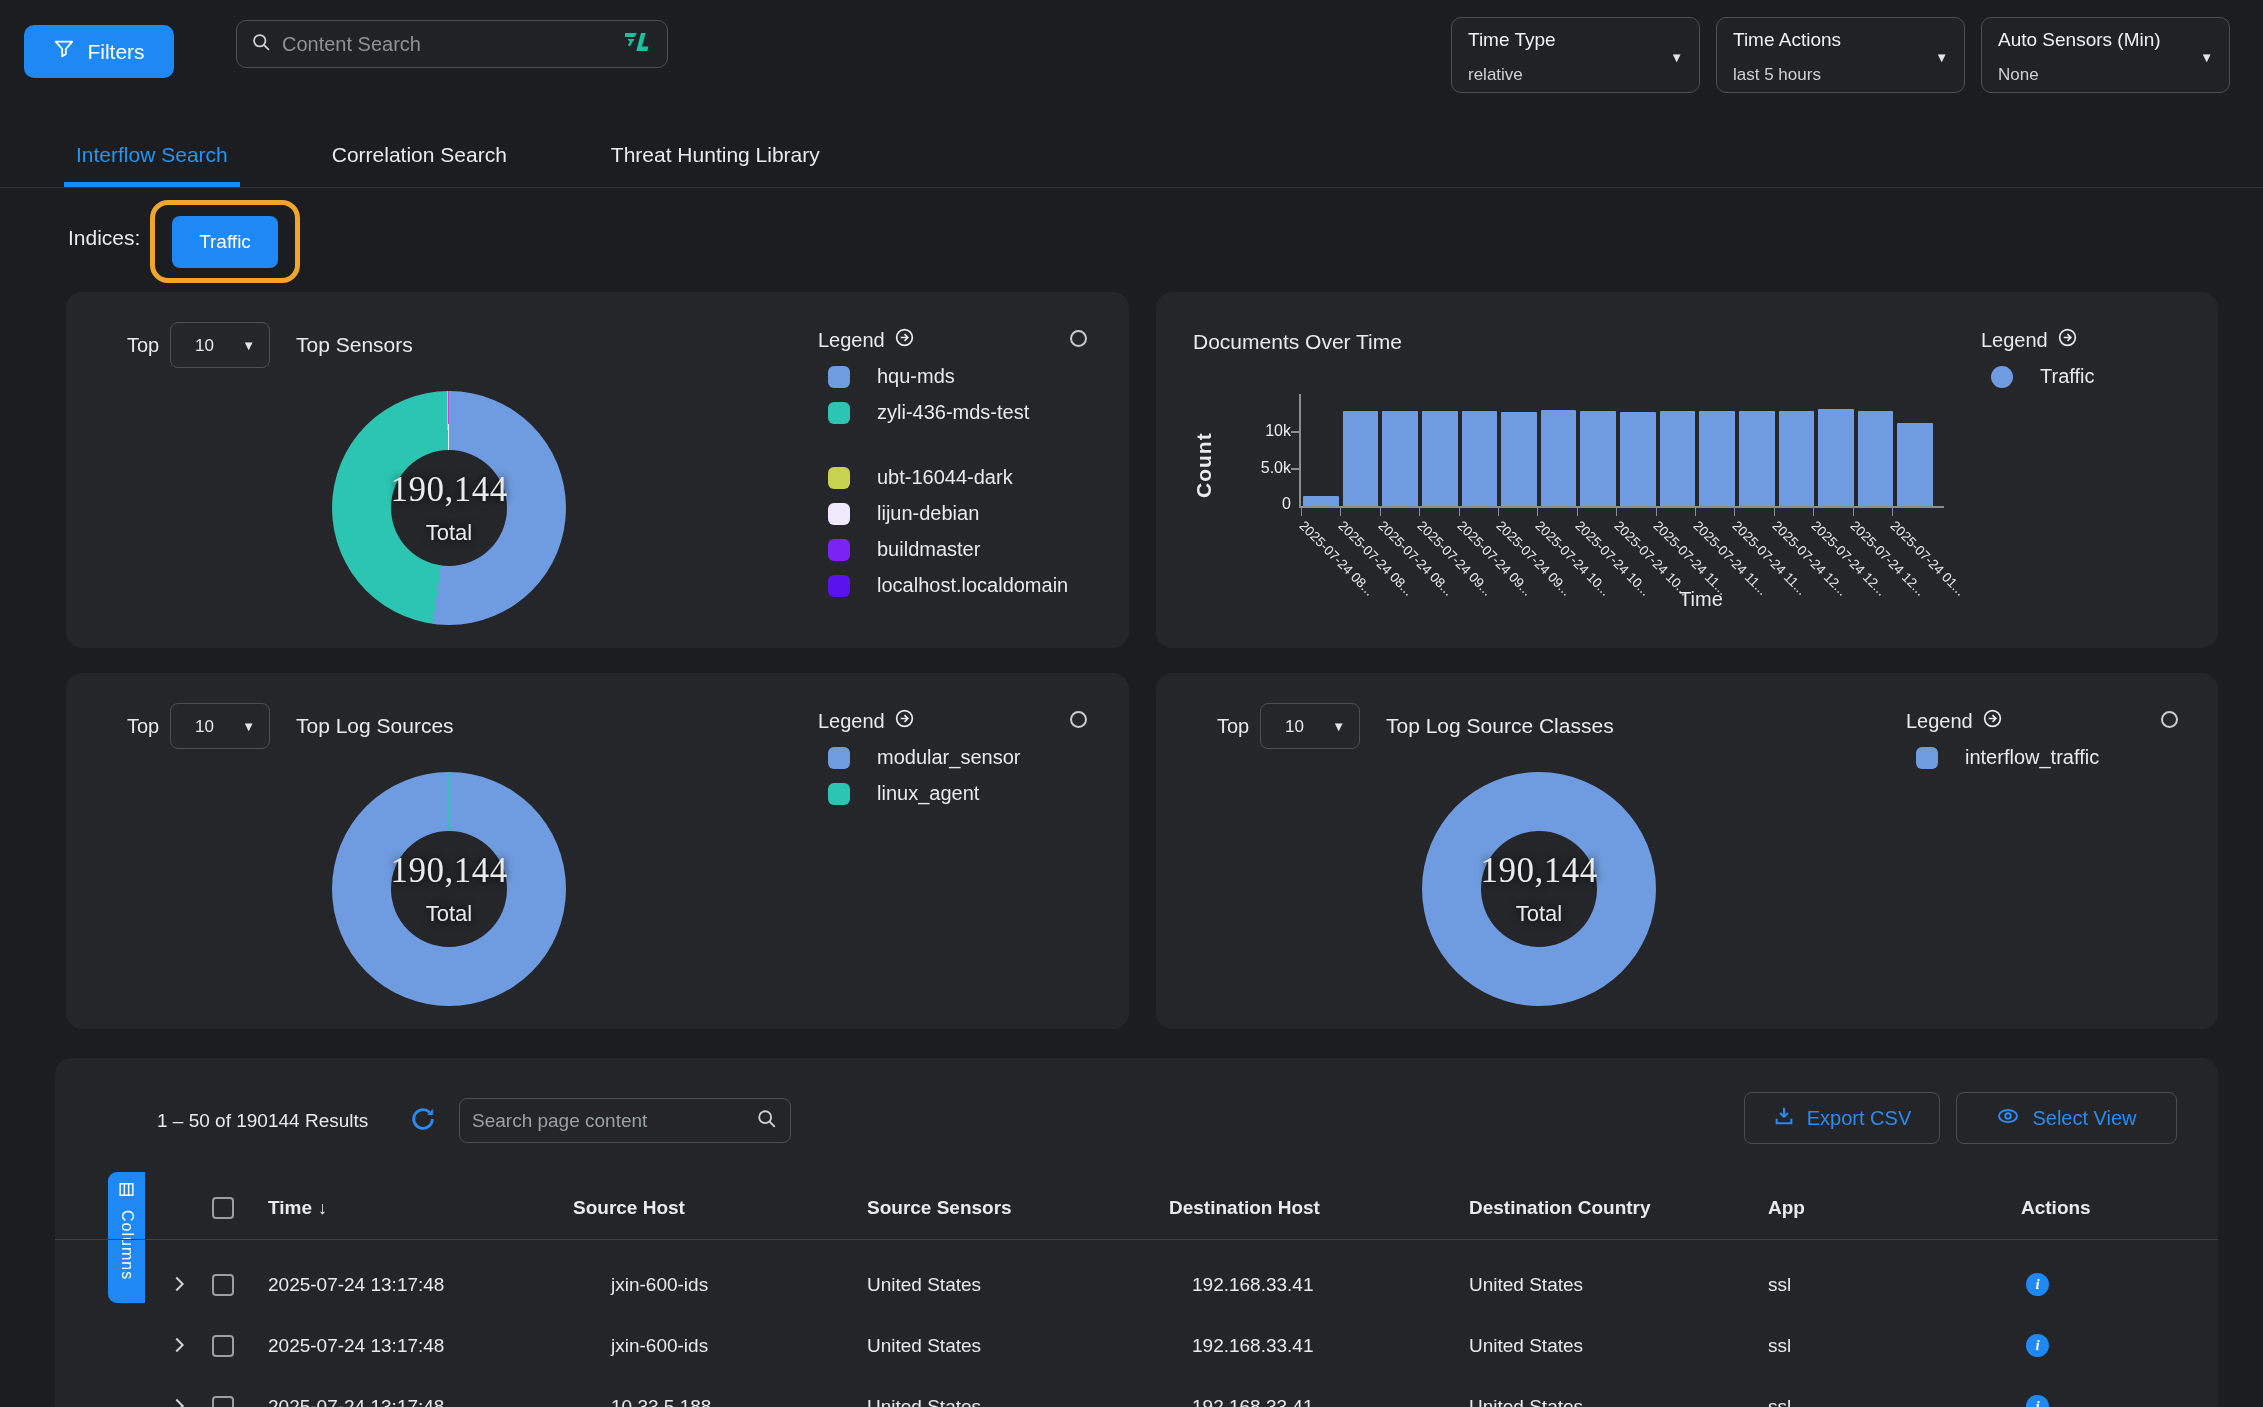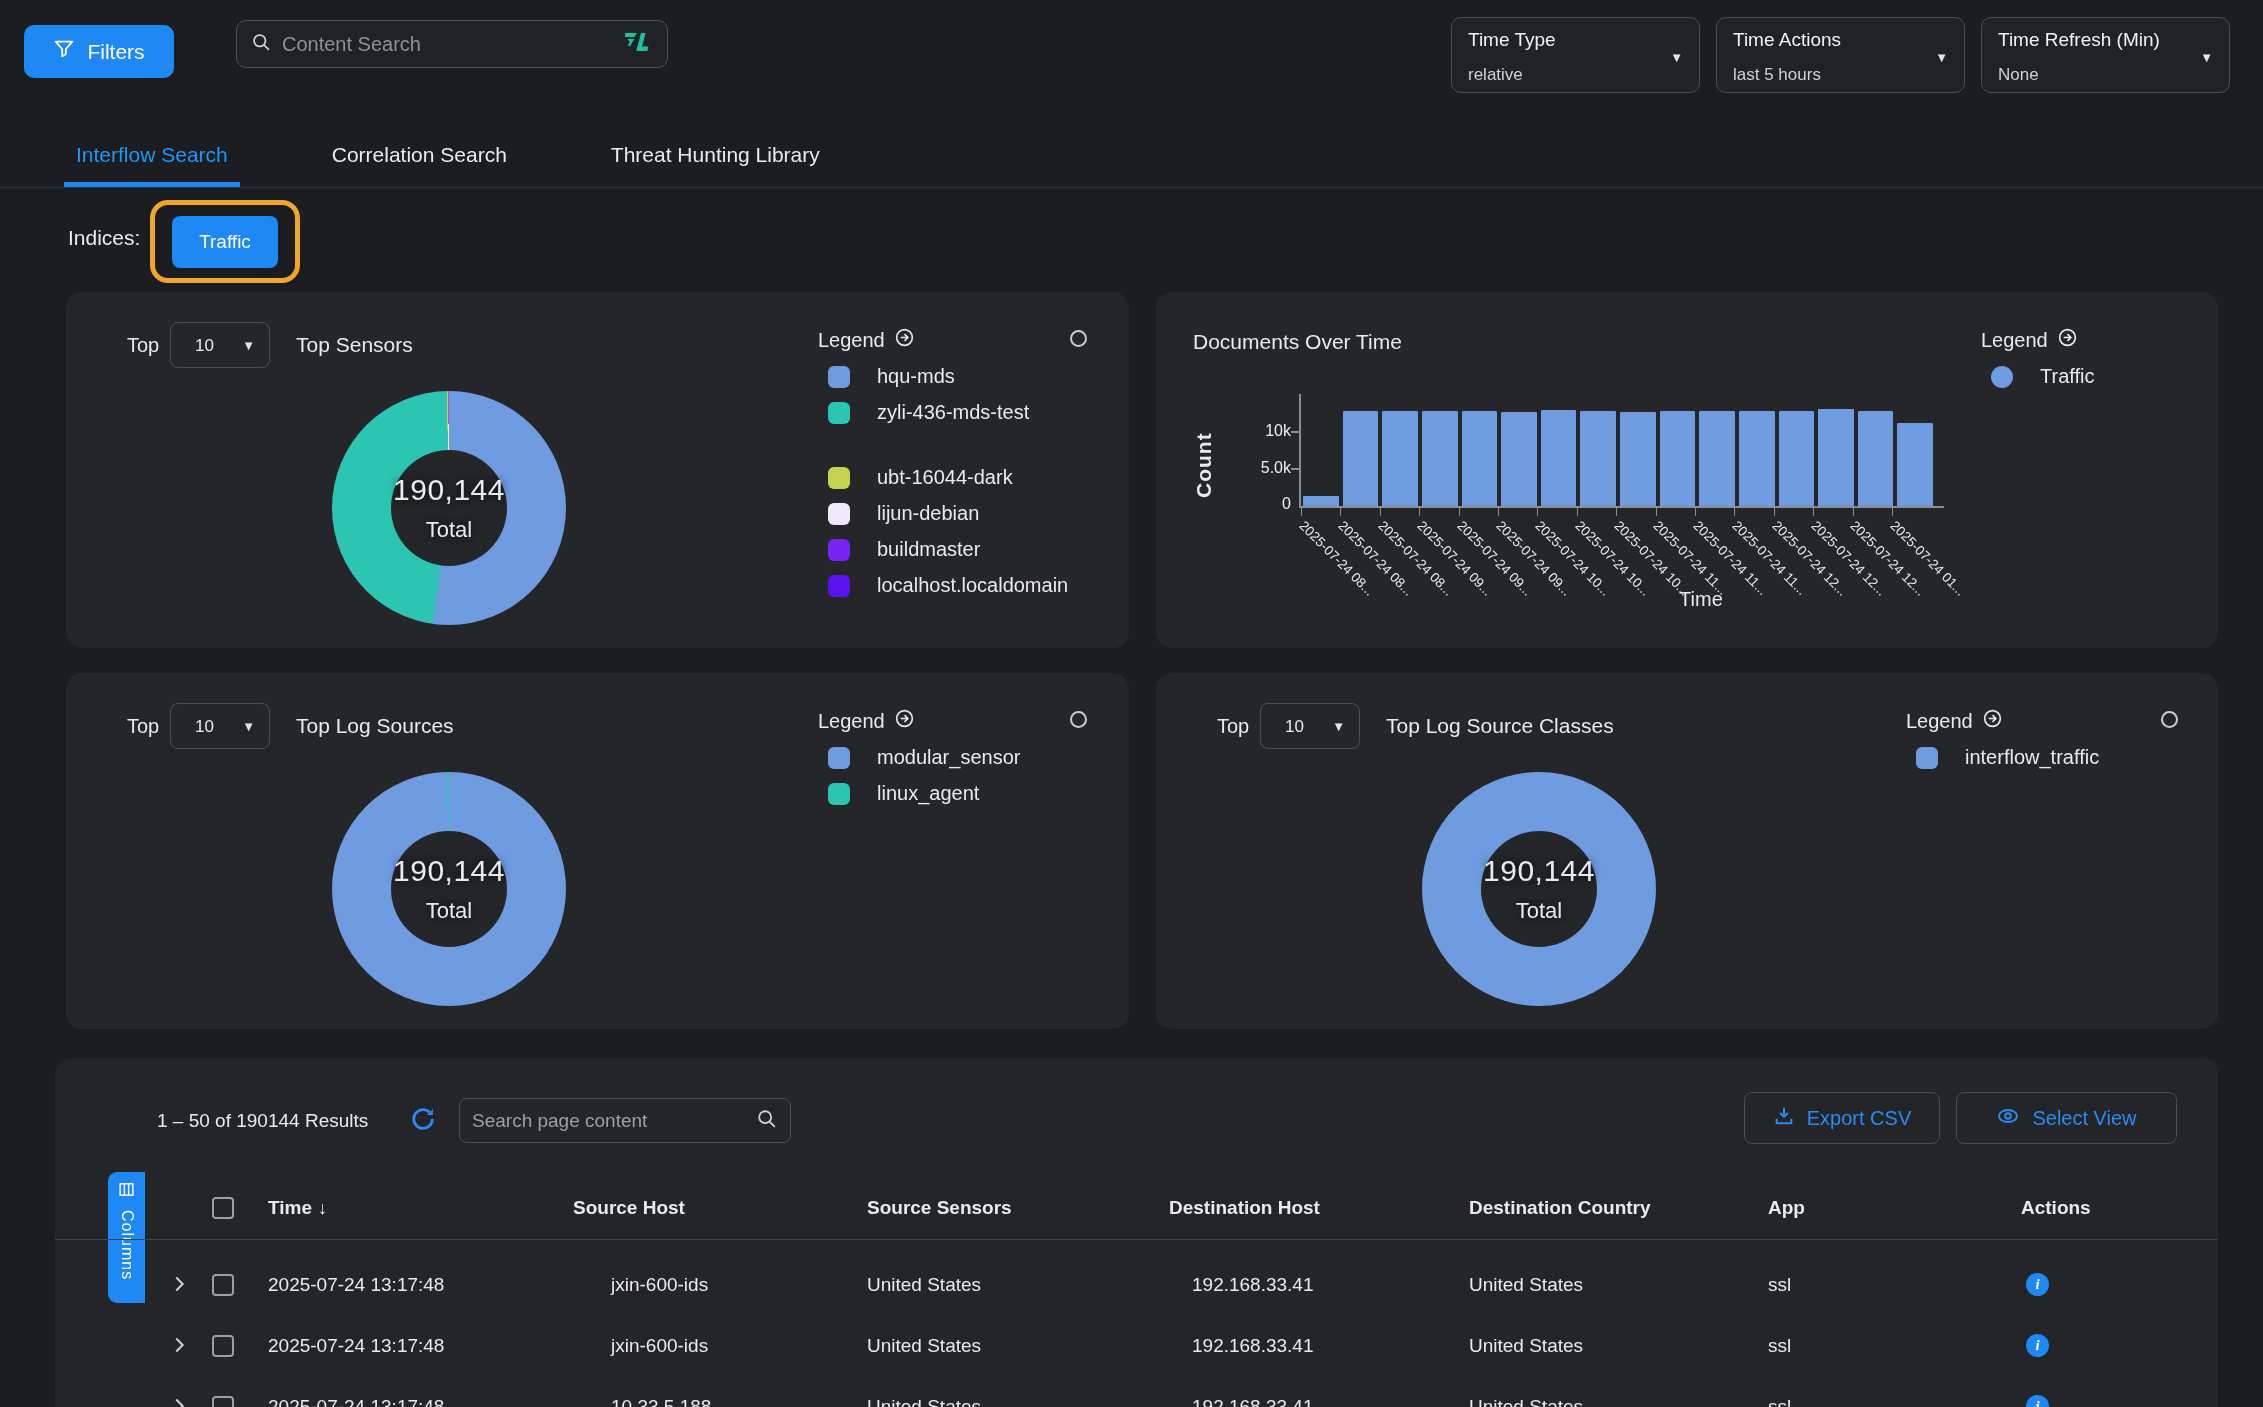--- a/index.html
+++ b/index.html
@@ -66,21 +66,21 @@
   .litem .ltext { margin-left:27px; font-size:20px; }
   .litem.gap-after { margin-bottom:42px; }
 
   
   .donut { position:absolute; left:266px; top:99px; width:234px; height:234px; border-radius:50%; }
   .donut-hole { position:absolute; left:59px; top:59px; width:116px; height:116px; border-radius:50%;
     background:#242629; }
   .donut-text { position:absolute; left:0; top:0; width:234px; height:234px; display:flex;
     flex-direction:column; align-items:center; justify-content:center; gap:10px;
     text-shadow:0 0 8px rgba(0,0,0,.85); }
-  .donut-total { font-size:30px; letter-spacing:.5px; }
+  .donut-total { font-size:35px; letter-spacing:.5px;font-family:Liberation Serif, serif; }
   .donut-sub { font-size:22px; }
 
   
   .ylab { position:absolute; left:36px; top:206px; transform:rotate(-90deg); transform-origin:0 0;
     font-size:21px; font-weight:bold; letter-spacing:1px; }
   .ytick { position:absolute; width:50px; text-align:right; font-size:16px; color:#eceeef; }
   .ymark { position:absolute; width:8px; height:2px; background:#8b8e91; }
   .yaxis { position:absolute; left:143px; top:102px; width:2px; height:114px; background:#8b8e91; }
   .xaxis { position:absolute; left:143px; top:214px; width:645px; height:2px; background:#8b8e91; }
   .xticks { position:absolute; left:145px; top:216px; width:630px; height:8px;
@@ -168,21 +168,21 @@
     <div class="dd-label">Time Type</div>
     <div class="dd-value">relative</div>
     <span class="caret">▼</span>
   </div>
   <div class="dd">
     <div class="dd-label">Time Actions</div>
     <div class="dd-value">last 5 hours</div>
     <span class="caret">▼</span>
   </div>
   <div class="dd">
-    <div class="dd-label">Time Refresh (Min)</div>
+    <div class="dd-label">Auto Sensors (Min)</div>
     <div class="dd-value">None</div>
     <span class="caret">▼</span>
   </div>
 </div>
 
 <div class="abs tabs">
   <div class="tab active">Interflow Search</div>
   <div class="tab">Correlation Search</div>
   <div class="tab">Threat Hunting Library</div>
 </div>

